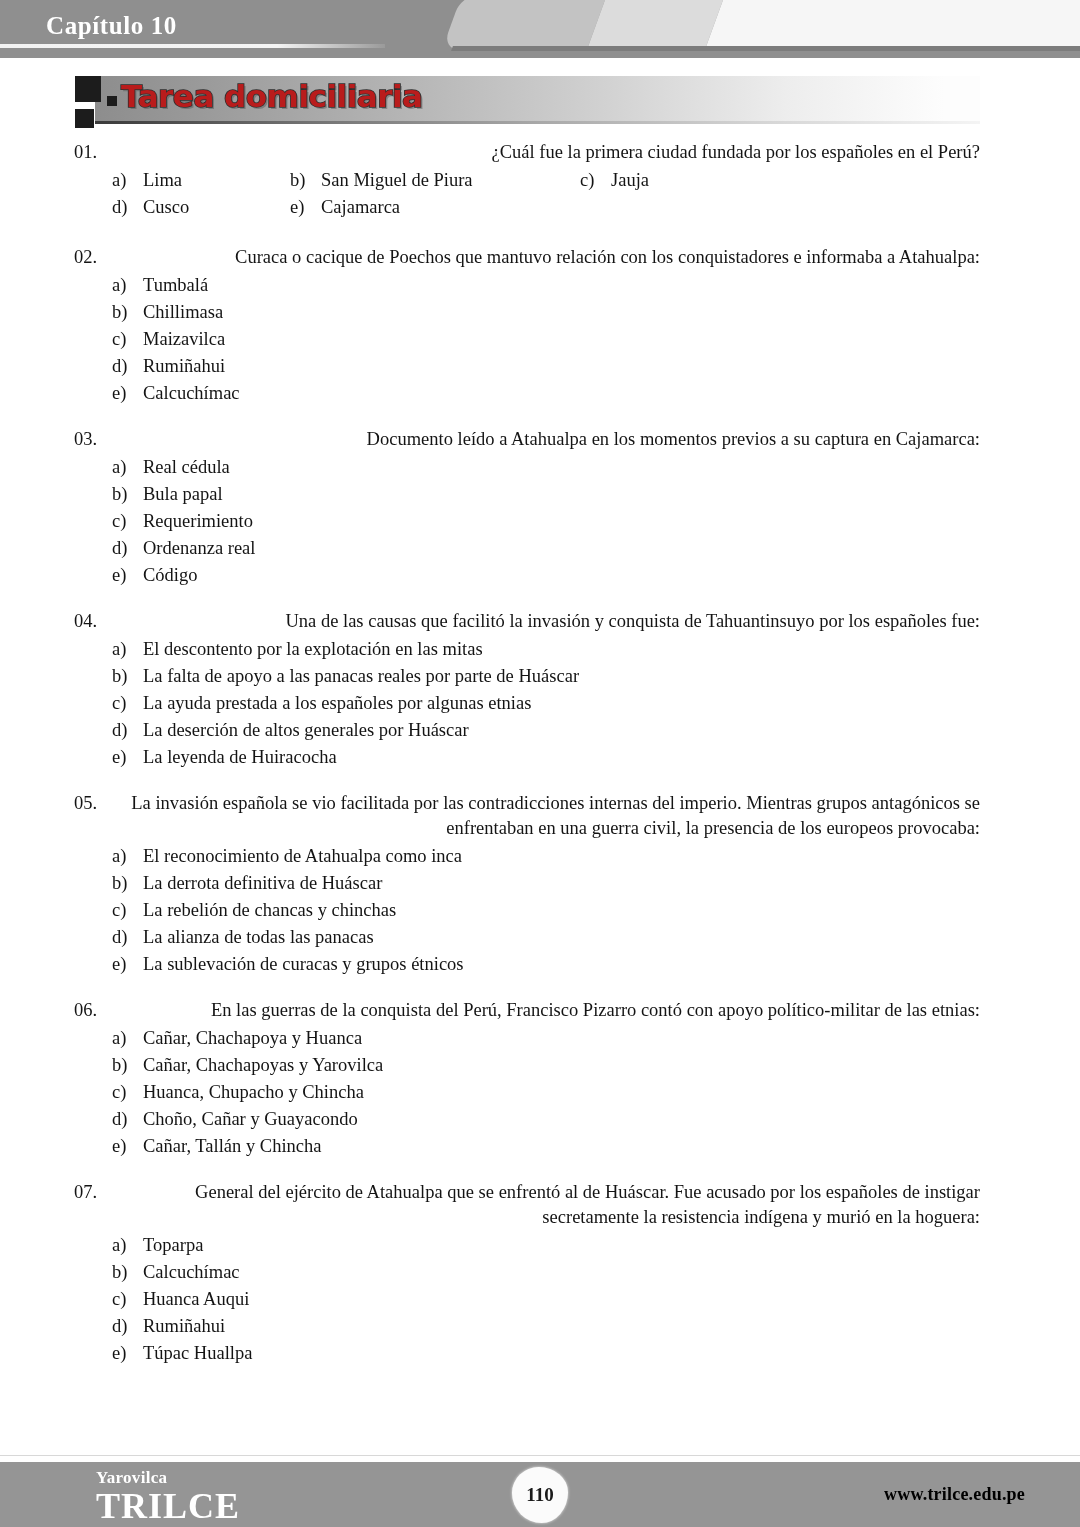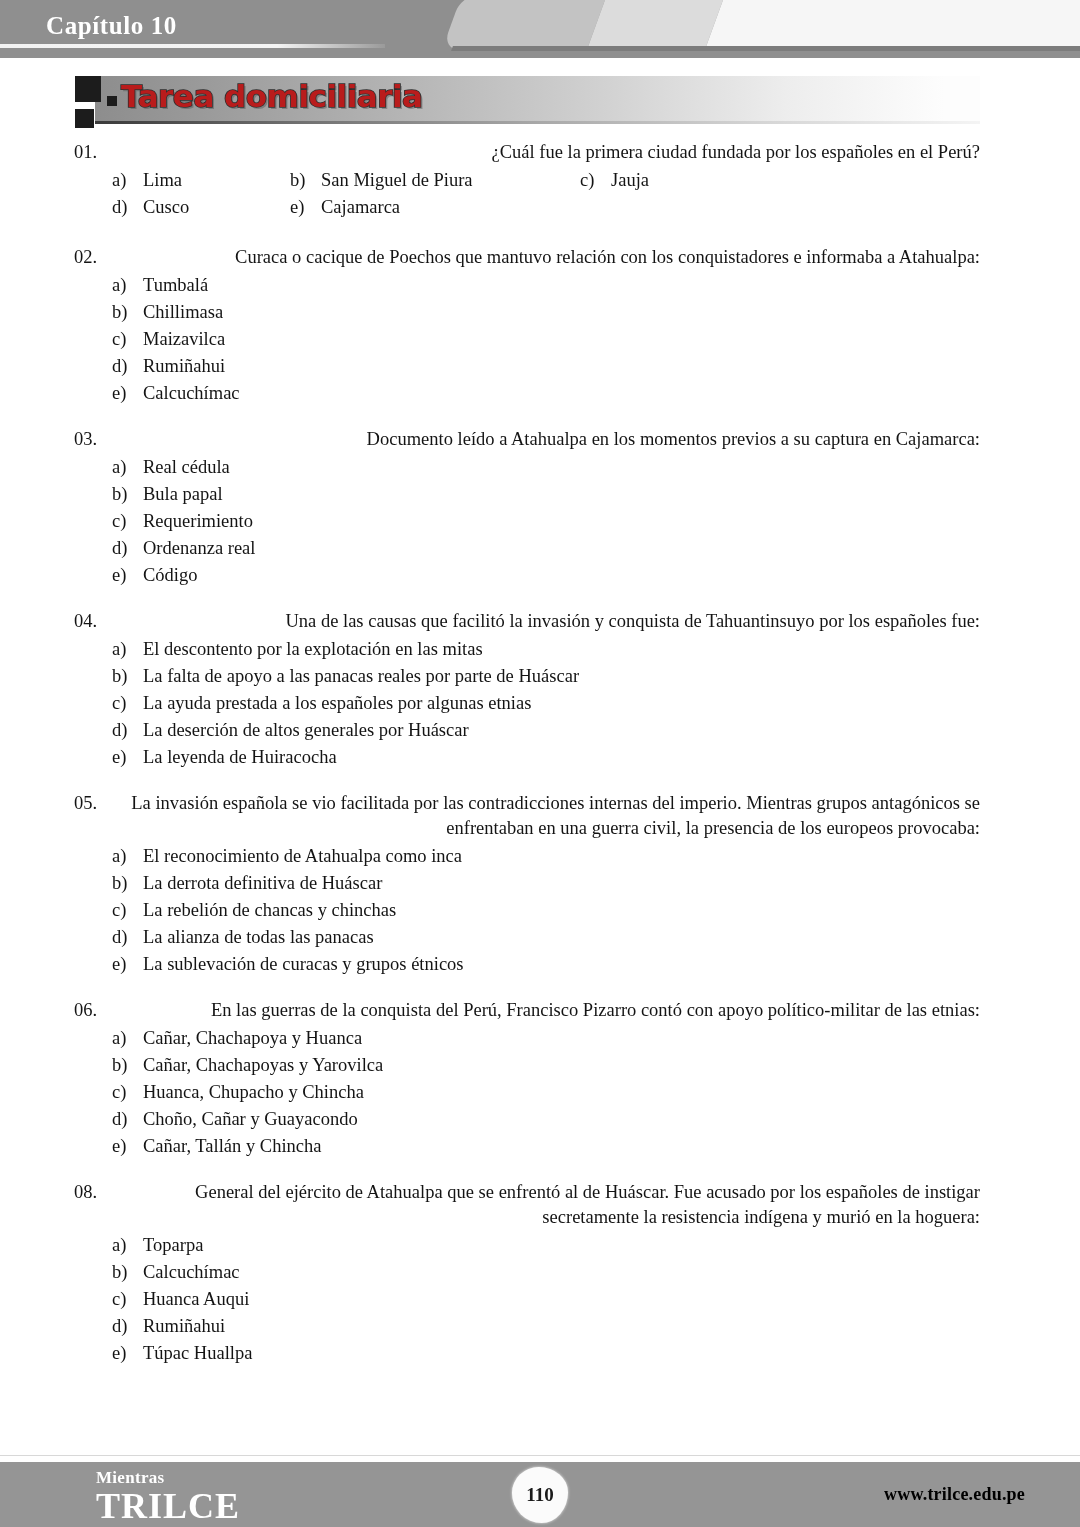--- a/index.html
+++ b/index.html
@@ -460,21 +460,21 @@
       </div>
       <div class="opt-row opt-single">
         <span class="opt-label">e)</span>
         <span class="opt-text">Cañar, Tallán y Chincha</span>
       </div>
     </div>
   </div>
 
   <div class="question" style="margin-top:18px;">
     <div class="q-head">
-      <div class="q-num">08.</div>
+      <div class="q-num">07.</div>
       <div class="q-text">General del ejército de Atahualpa que se enfrentó al de Huáscar. Fue acusado por los españoles de instigar secretamente la resistencia indígena y murió en la hoguera:</div>
     </div>
     <div class="options">
       <div class="opt-row opt-single">
         <span class="opt-label">a)</span>
         <span class="opt-text">Toparpa</span>
       </div>
       <div class="opt-row opt-single">
         <span class="opt-label">b)</span>
         <span class="opt-text">Calcuchímac</span>
@@ -492,21 +492,21 @@
         <span class="opt-text">Túpac Huallpa</span>
       </div>
     </div>
   </div>
 
 </div>
 
 <div class="footer-rule"></div>
 <div class="footer">
   <div class="logo">
-    <div class="logo-small">Mientras</div>
+    <div class="logo-small">Yarovilca</div>
     <div class="logo-big">TRILCE</div>
   </div>
   <div class="page-badge">
     <div class="badge-blob"></div>
     <div class="badge-num">110</div>
   </div>
   <div class="footer-url">www.trilce.edu.pe</div>
 </div>
 
 </body></html>

